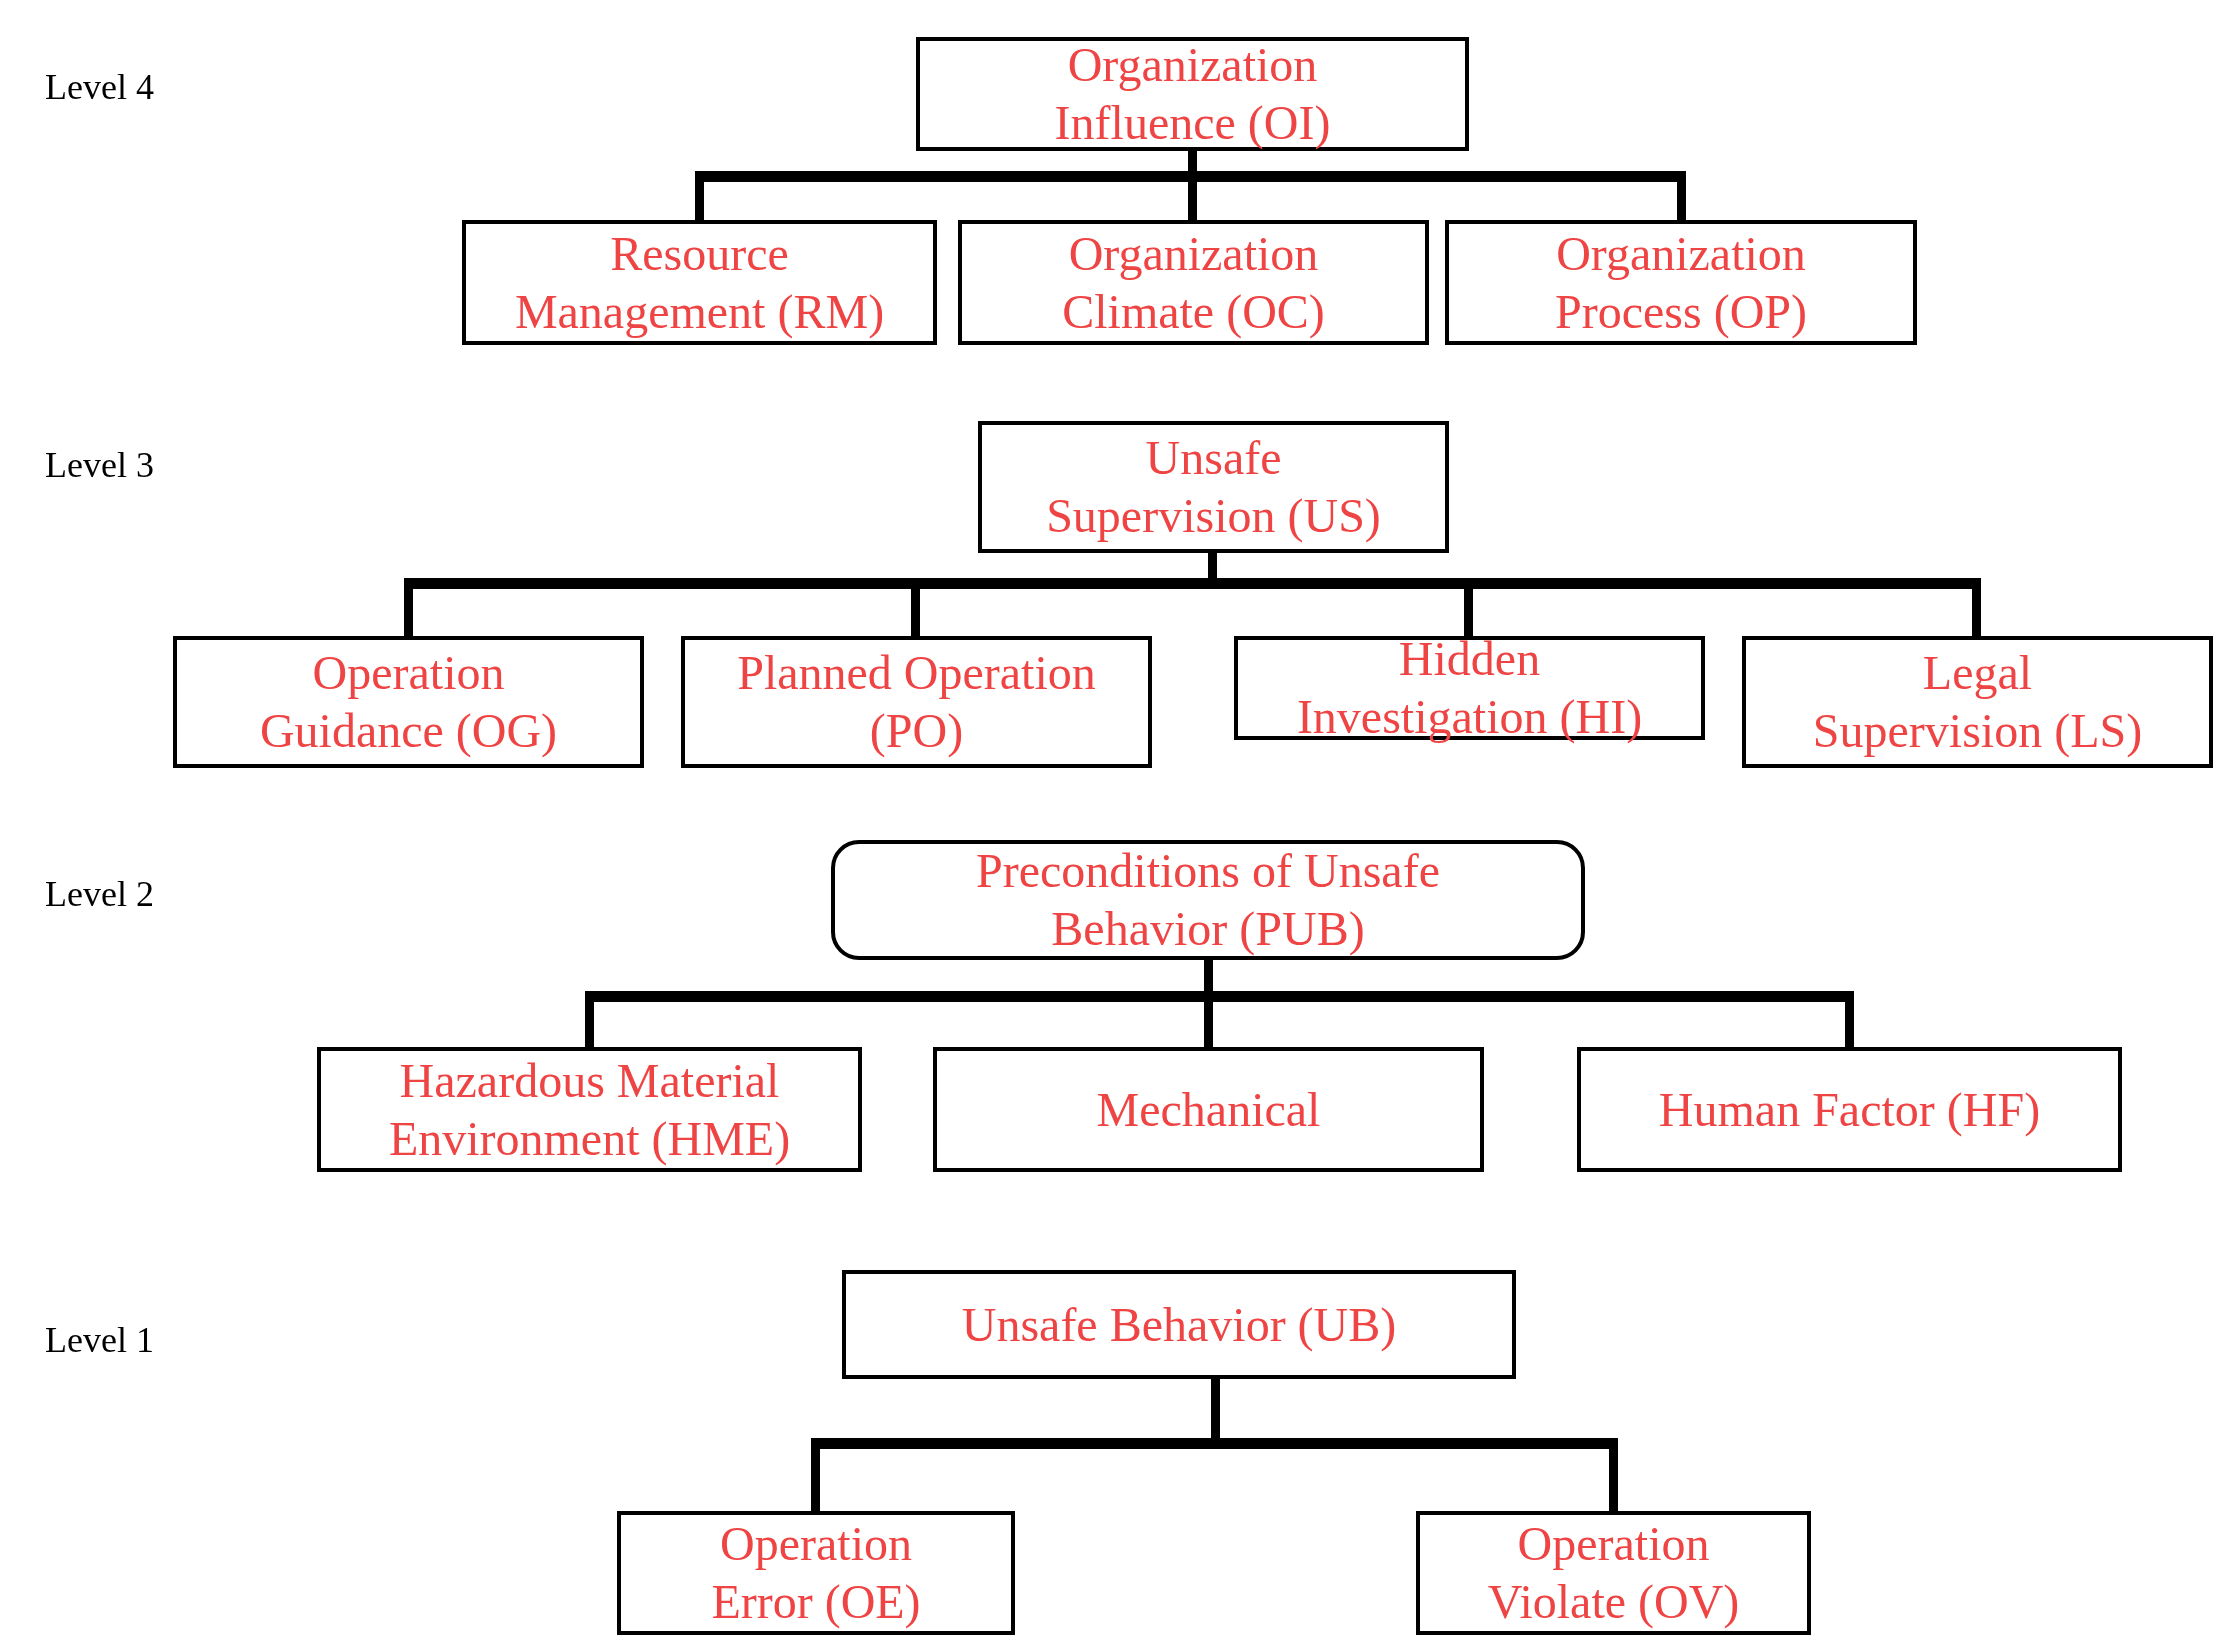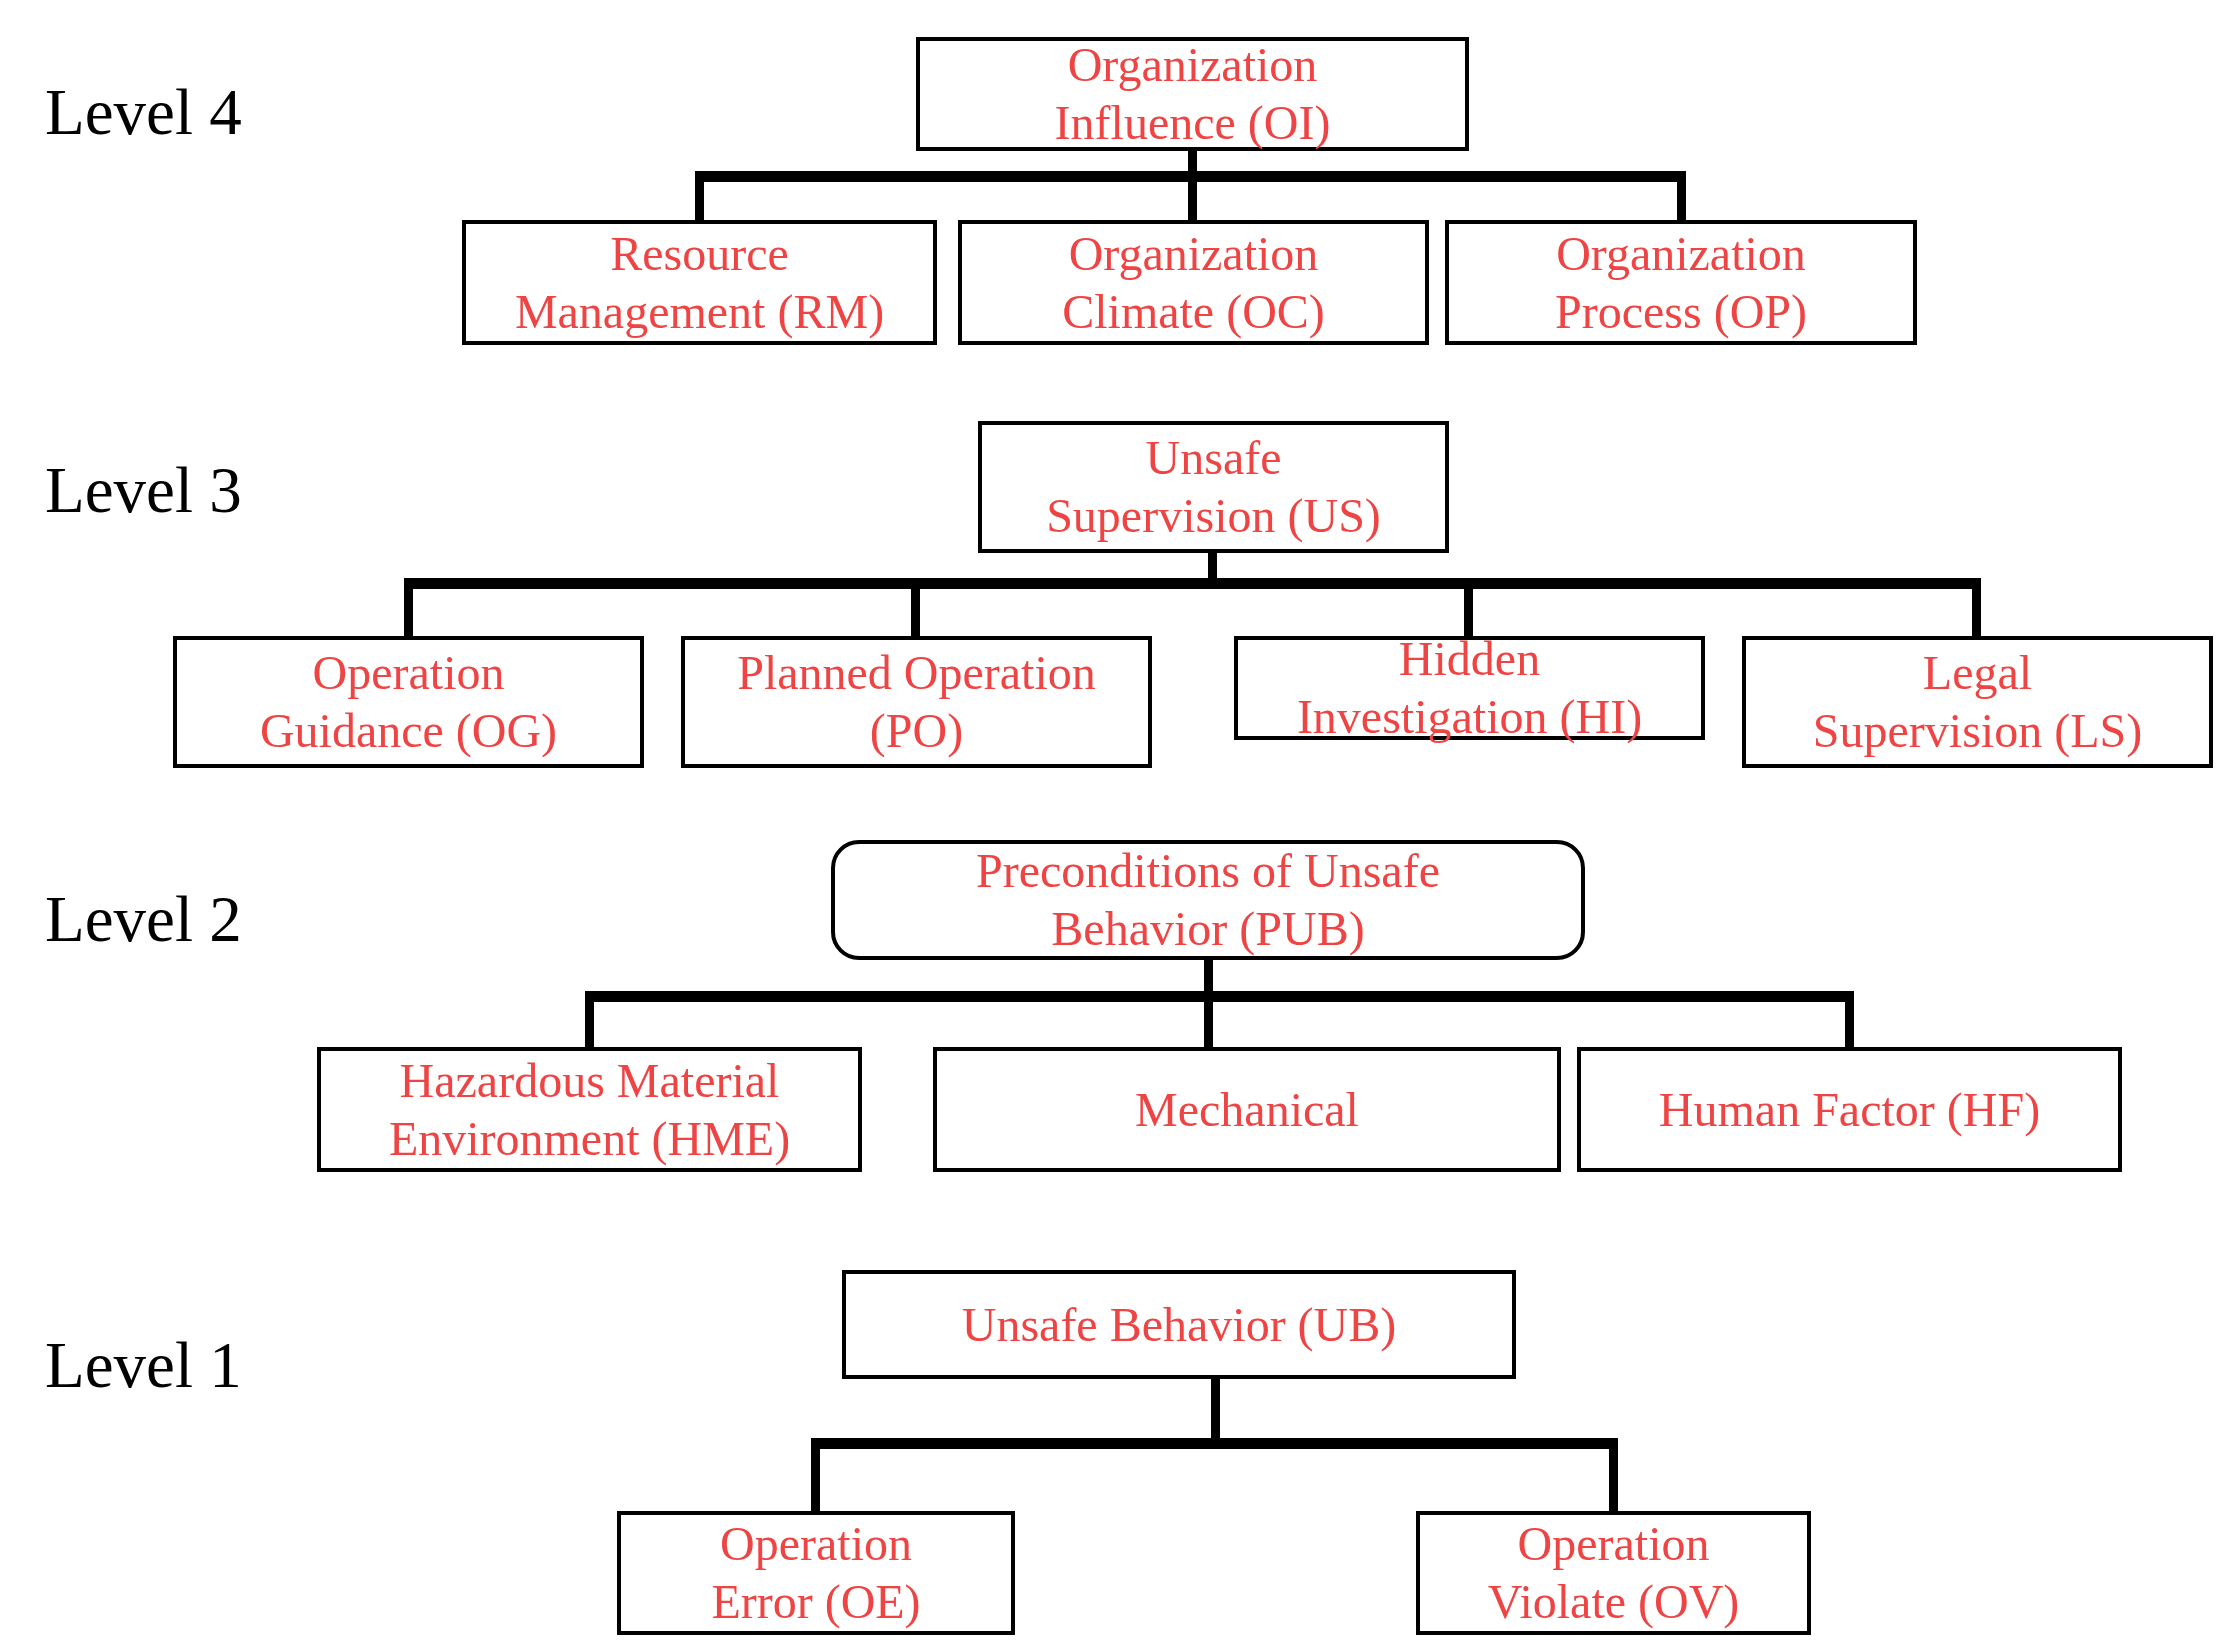--- a/index.html
+++ b/index.html
@@ -10,25 +10,24 @@
   .canvas {
     position: relative;
     width: 2216px;
     height: 1645px;
     background: #ffffff;
     font-family: "Liberation Serif", "DejaVu Serif", serif;
     color: #000000;
   }
   .level-label {
     position: absolute;
-    font-size: 65px;
+    font-size: 36px;
     line-height: 1.1;
     color: #000000;
     white-space: nowrap;
-    margin-top: 9px;
   }
   .box {
     position: absolute;
     box-sizing: border-box;
     border: 4.1px solid #000000;
     background: #ffffff;
     display: flex;
     flex-direction: column;
     align-items: center;
     justify-content: center;
@@ -113,21 +112,21 @@
 
   <div class="conn" style="left:1204px; top:960px; width:9px; height:87px;"></div>
   <div class="conn" style="left:585px;  top:991px; width:1269px; height:10.7px;"></div>
   <div class="conn" style="left:585px;  top:991px; width:9px; height:56px;"></div>
   <div class="conn" style="left:1845px; top:991px; width:9px; height:56px;"></div>
 
   <div class="box" style="left:317px; top:1047px; width:545px; height:125px;">
     <div>Hazardous Material</div>
     <div>Environment (HME)</div>
   </div>
-  <div class="box" style="left:933px; top:1047px; width:628px; height:125px;">
+  <div class="box" style="left:933px; top:1047px; width:551px; height:125px;">
     <div>Mechanical</div>
   </div>
   <div class="box" style="left:1577px; top:1047px; width:545px; height:125px;">
     <div>Human Factor (HF)</div>
   </div>
 
   <div class="box" style="left:842px; top:1270px; width:674px; height:109px;">
     <div>Unsafe Behavior (UB)</div>
   </div>
 

